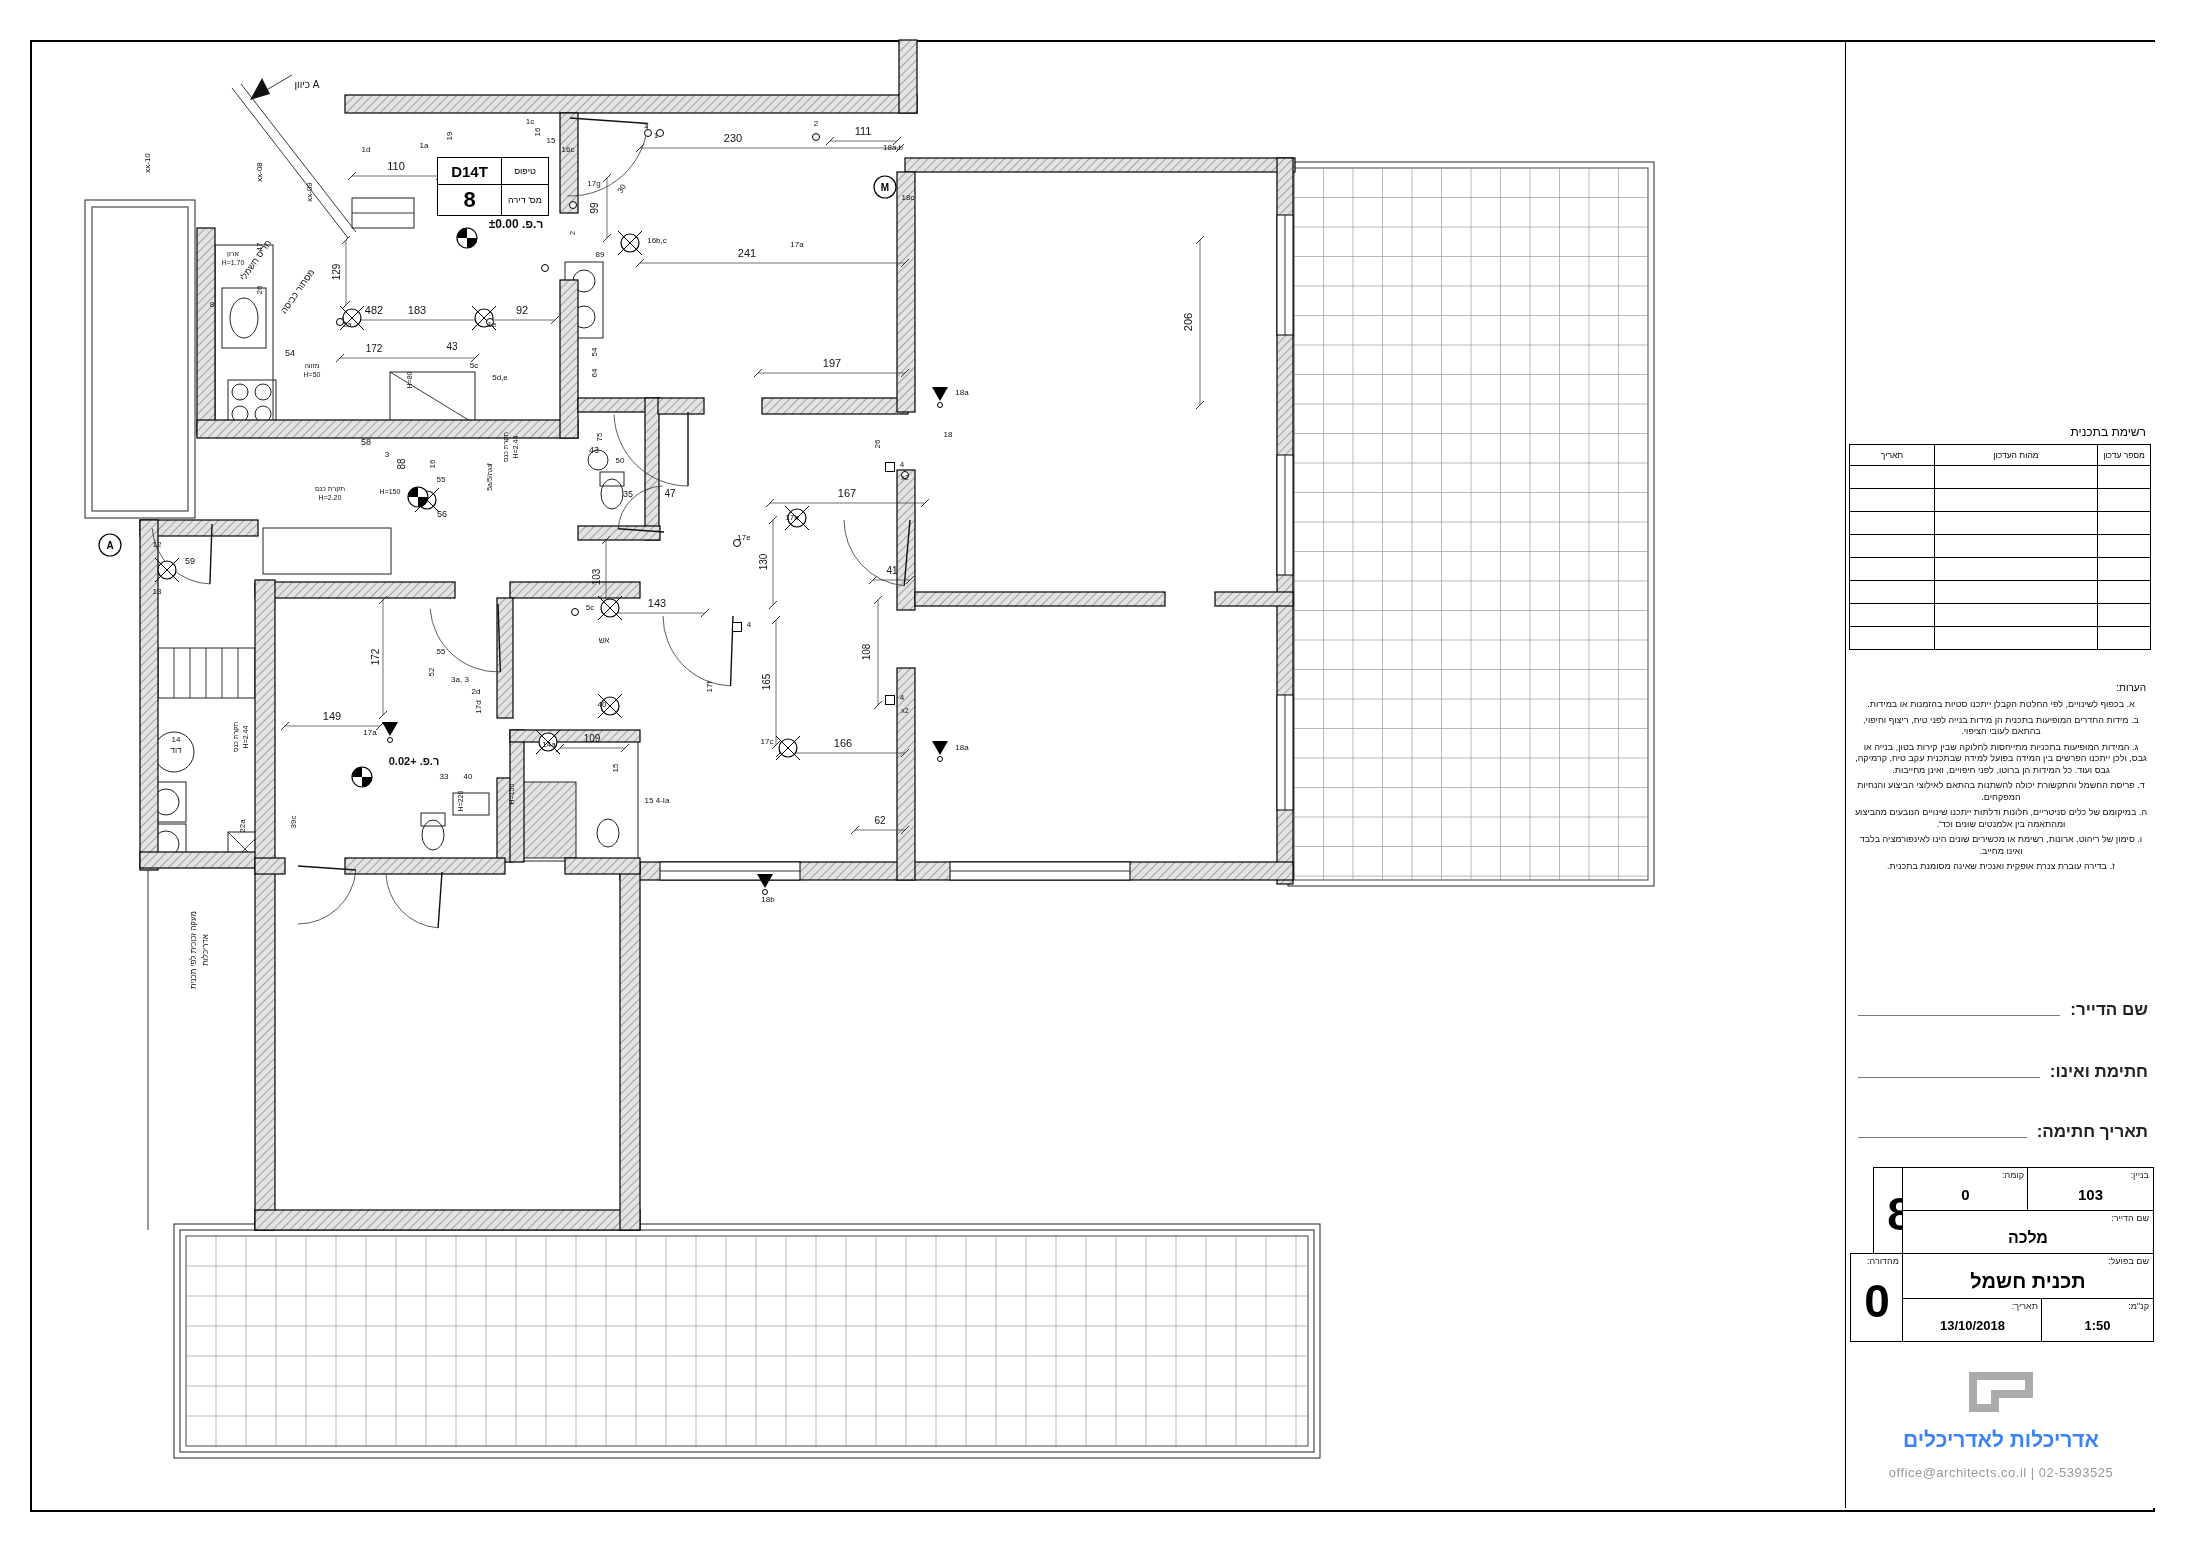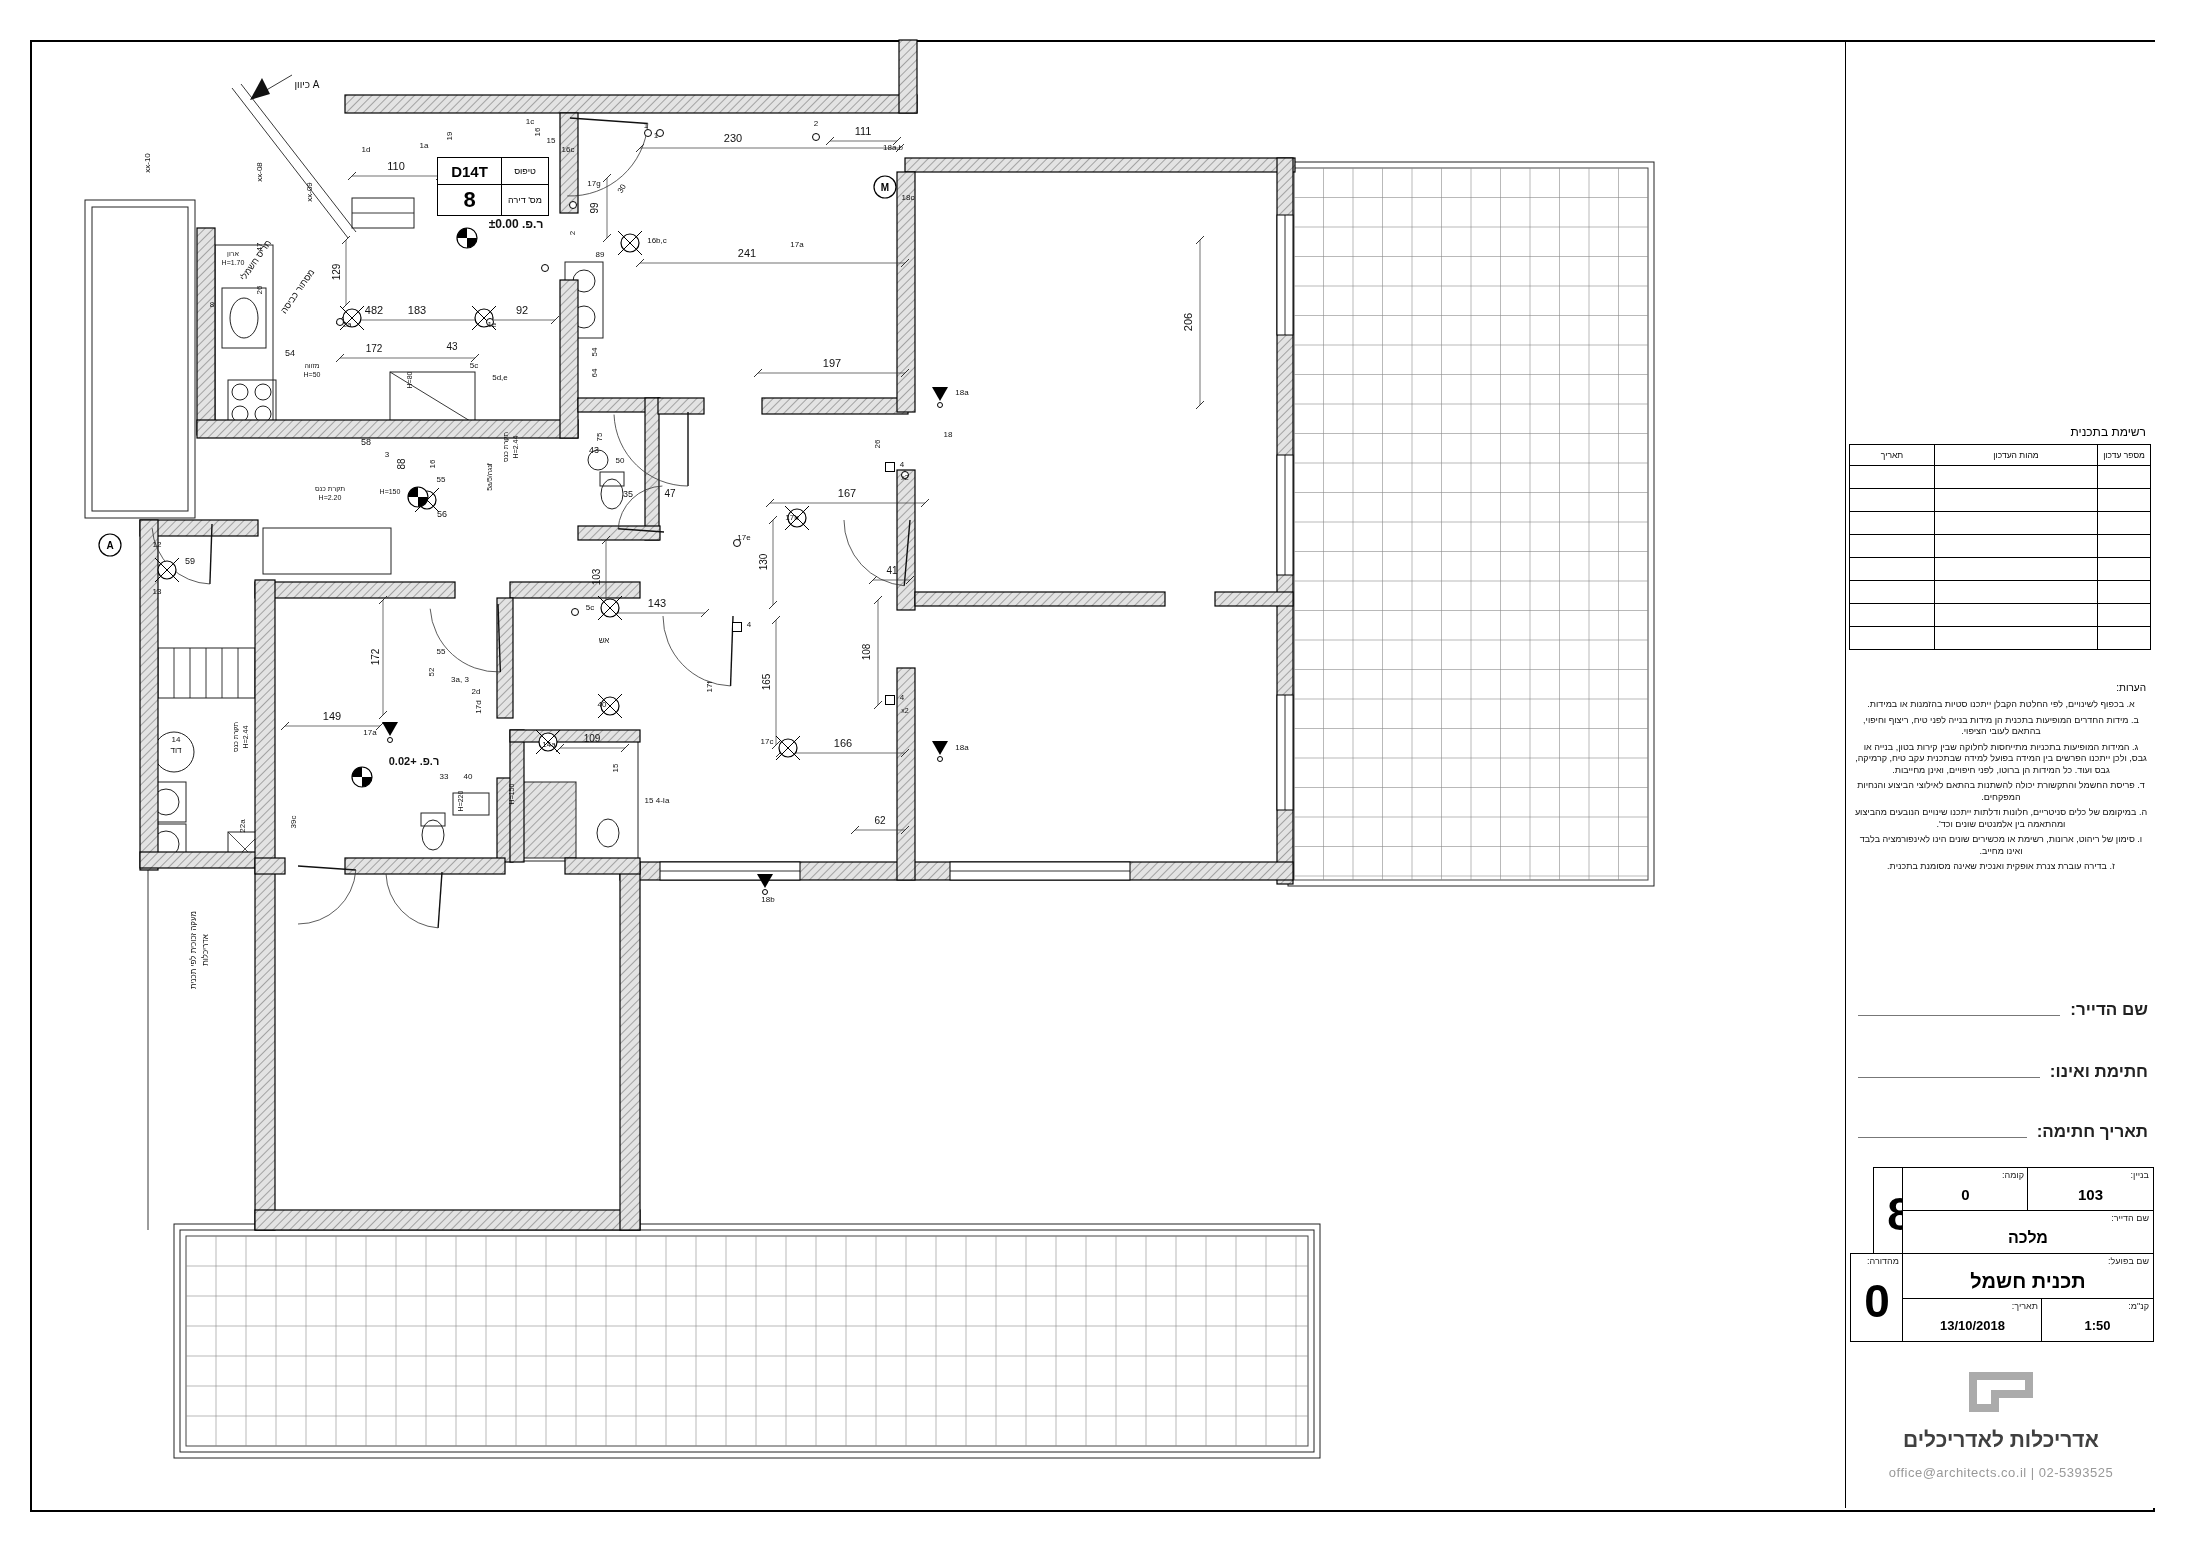--- a/index.html
+++ b/index.html
@@ -35,21 +35,21 @@
   .cell{position:absolute;border:1px solid #000;background:#fff;}
   .cl{position:absolute;top:2px;right:4px;font-size:9px;color:#222;}
   .cv{position:absolute;left:0;right:0;top:10px;bottom:0;display:flex;align-items:center;justify-content:center;font-weight:bold;color:#000;}
   .cv.huge{font-size:46px;top:6px;}
   .cv.big{font-size:20px;}
   .cv.med{font-size:16px;}
   .cv.sml{font-size:13px;}
   .cv.std{font-size:15px;}
 
   .logowrap{position:absolute;left:0;right:0;top:1320px;text-align:center;}
-  .logoname{font-size:21px;font-weight:bold;color:#404040;margin-top:2px;}
+  .logoname{font-size:21px;font-weight:bold;color:#3b82f6;margin-top:2px;}
   .logocontact{font-size:13px;color:#999;margin-top:13px;letter-spacing:.5px;}
 </style>
 </head>
 <body>
 
 <div class="page">
 
   <div class="sheet-border"></div>
 
   <svg id="plan-svg" width="2185" height="1546" viewBox="0 0 2185 1546">

